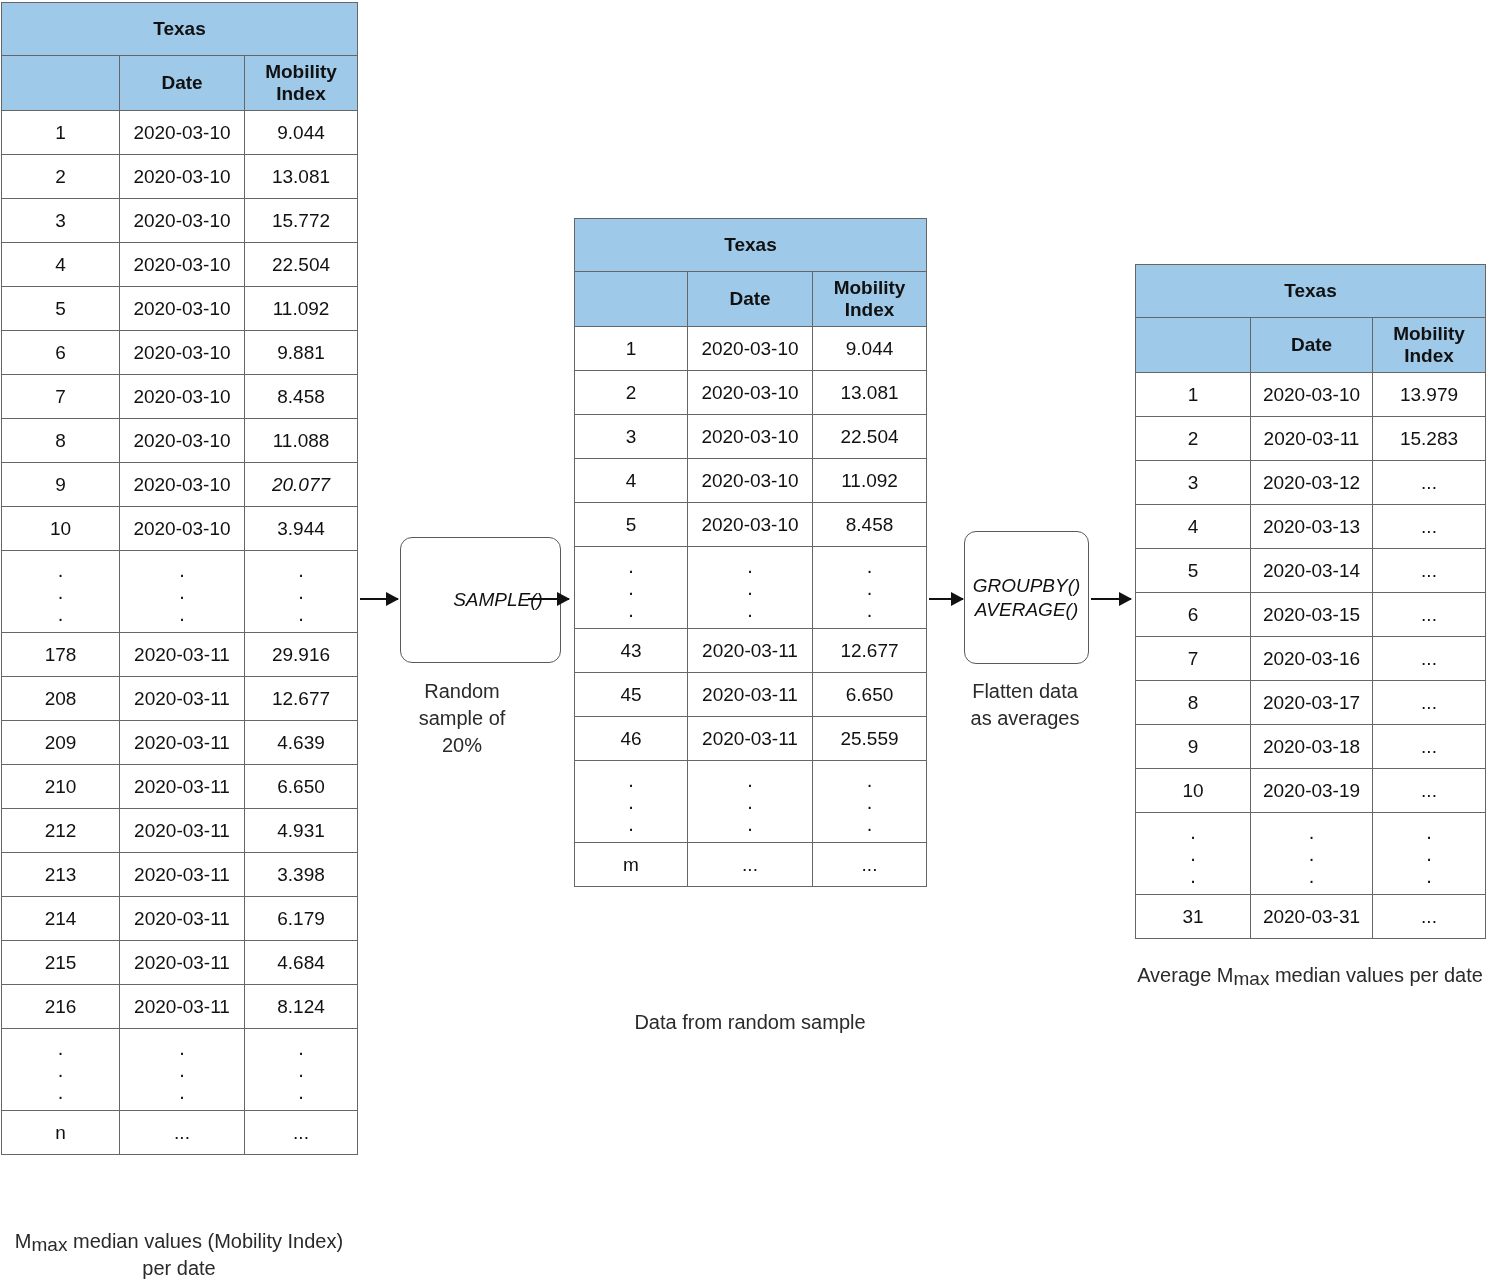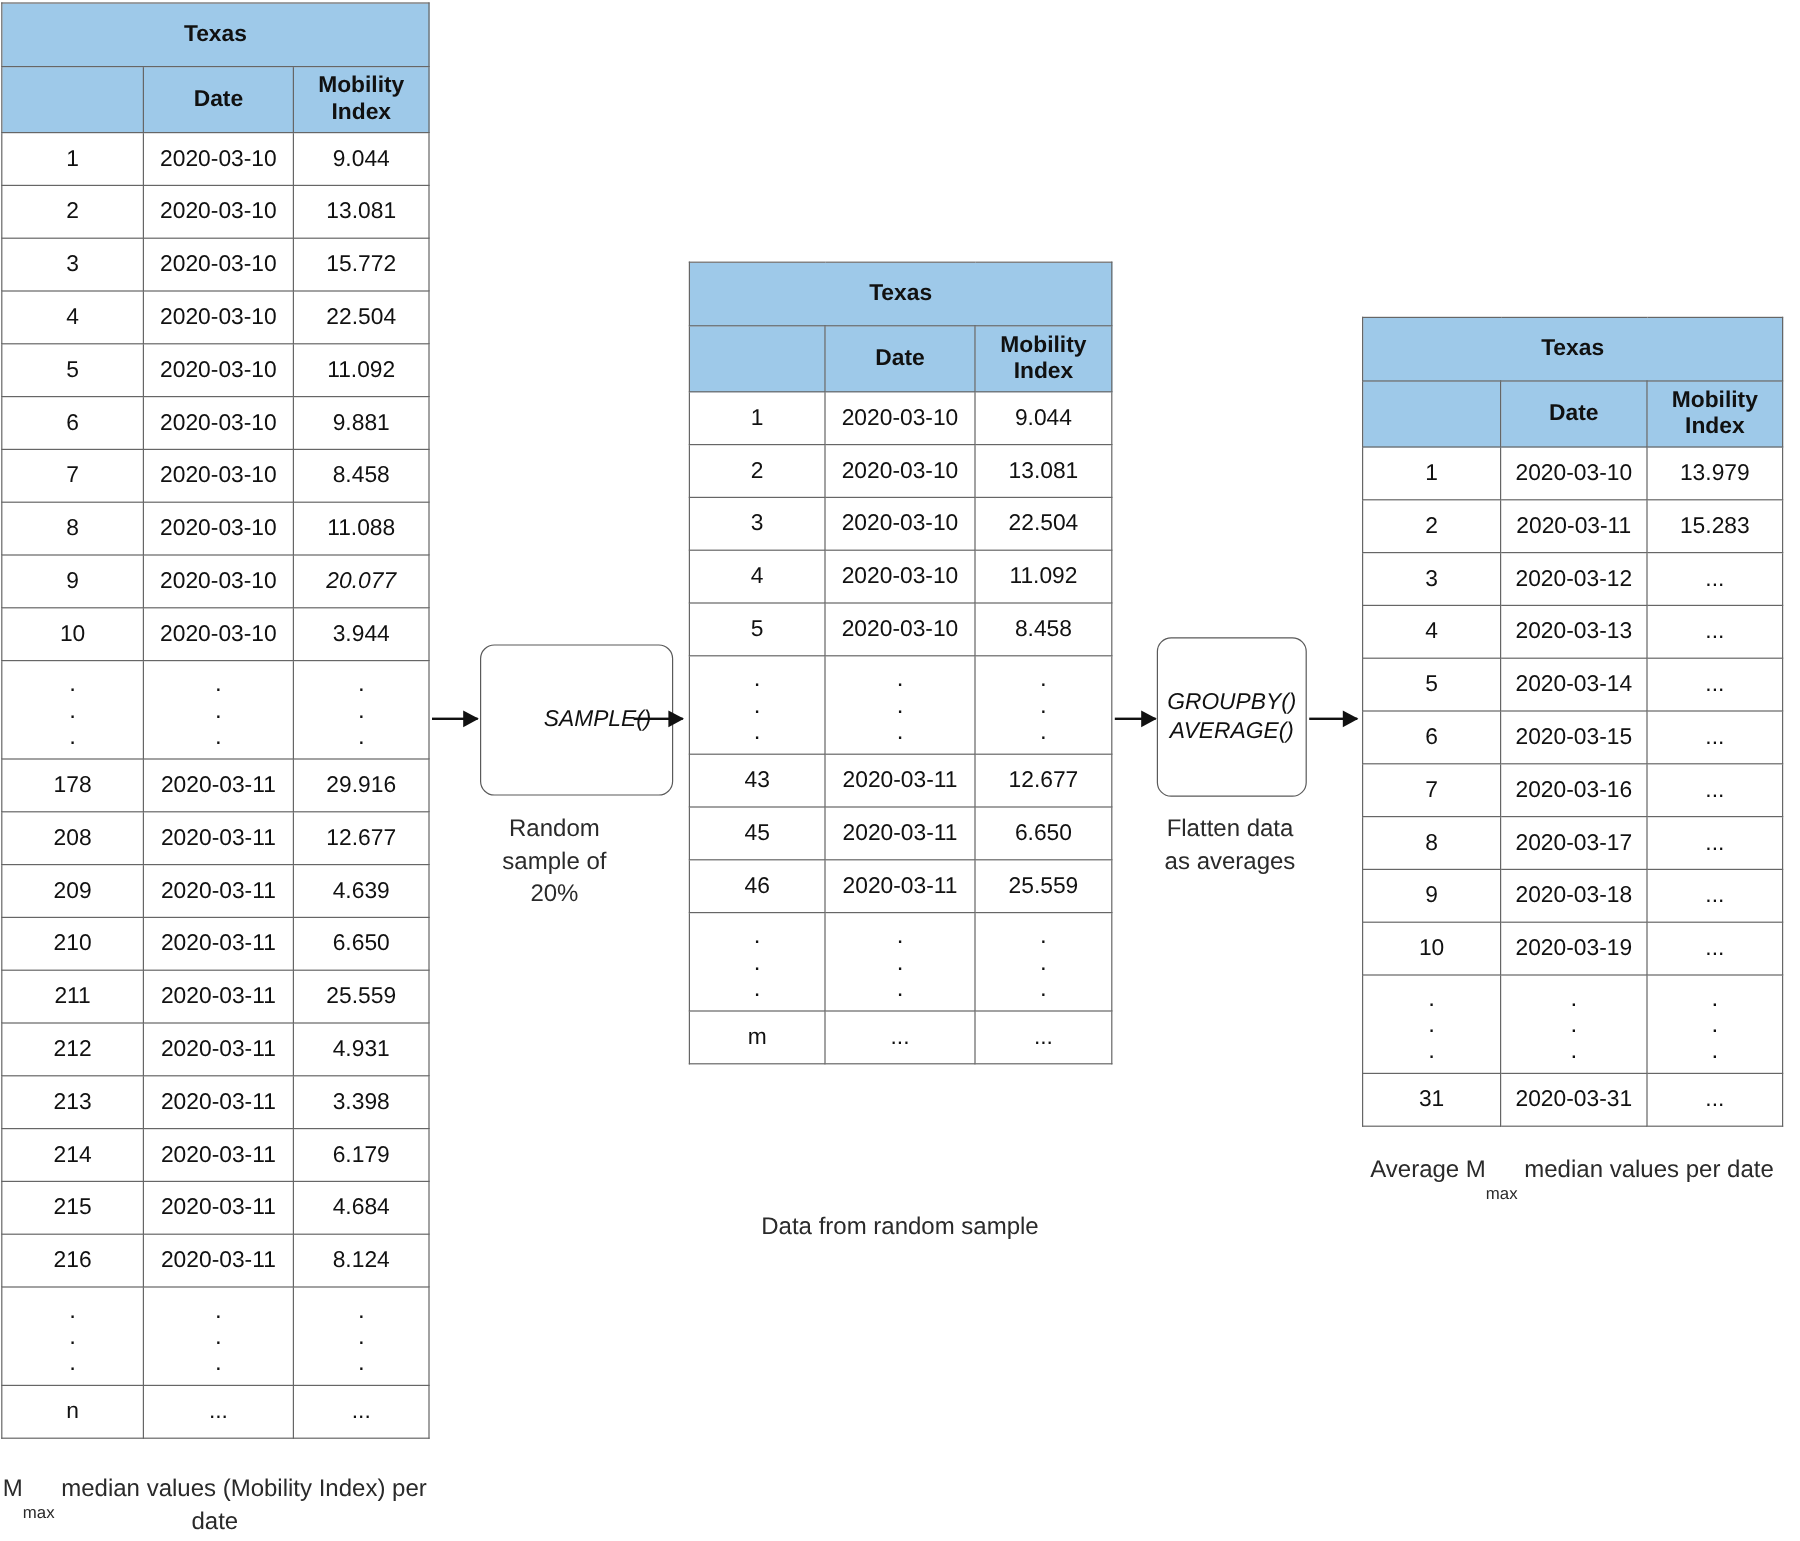--- a/index.html
+++ b/index.html
@@ -93,24 +93,24 @@
 
   
   .caption {
     position: absolute;
     text-align: center;
     font-size: 20px;
     line-height: 1.35;
     color: #2a2a2a;
   }
   .caption .sub {
-    font-size: 14px;
+    font-size: 19px;
     vertical-align: baseline;
     position: relative;
-    top: 18px;
+    top: 3px;
   }
 </style>
 </head>
 <body>
 
 <table class="tbl" id="tbl-source" style="left:1px; top:2px; width:356px;">
   <colgroup>
       <col style="width:118px">
       <col style="width:125px">
       <col style="width:113px">
@@ -207,25 +207,20 @@
         <td style="height: 43px;">209</td>
         <td style="height: 43px;">2020-03-11</td>
         <td style="height: 43px;">4.639</td>
       </tr>
       <tr>
         <td style="height: 43px;">210</td>
         <td style="height: 43px;">2020-03-11</td>
         <td style="height: 43px;">6.650</td>
       </tr>
       <tr>
-        <td style="height: 43px;">211</td>
-        <td style="height: 43px;">2020-03-11</td>
-        <td style="height: 43px;">25.559</td>
-      </tr>
-      <tr>
         <td style="height: 43px;">212</td>
         <td style="height: 43px;">2020-03-11</td>
         <td style="height: 43px;">4.931</td>
       </tr>
       <tr>
         <td style="height: 43px;">213</td>
         <td style="height: 43px;">2020-03-11</td>
         <td style="height: 43px;">3.398</td>
       </tr>
       <tr>

